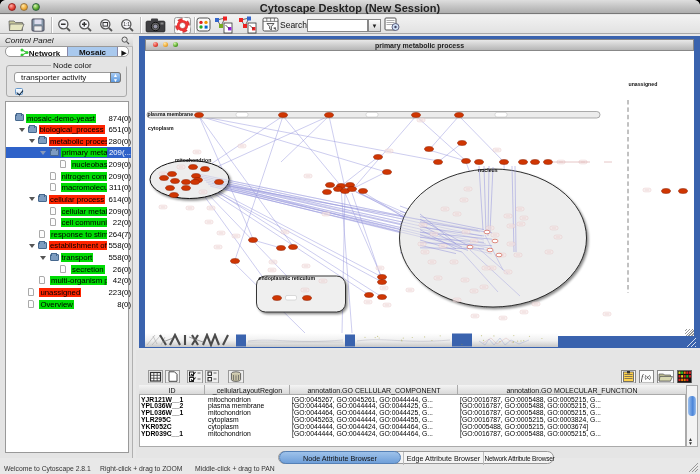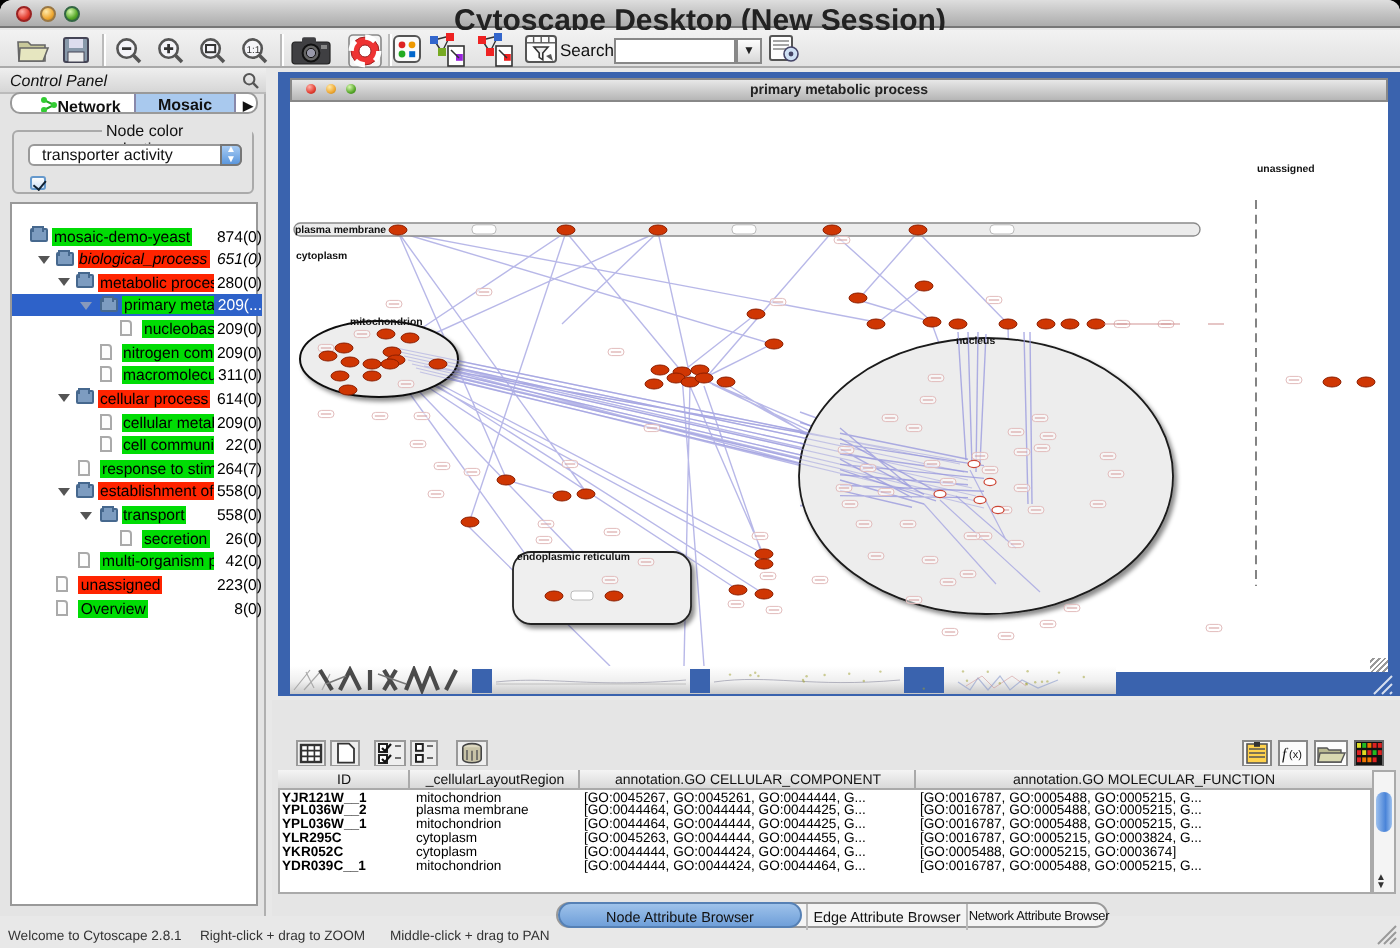--- a/index.html
+++ b/index.html
@@ -4,21 +4,21 @@
 * { margin:0; padding:0; box-sizing:border-box; }
 html,body { width:700px; height:474px; overflow:hidden; background:#000;
   font-family:"Liberation Sans", sans-serif; }
 #win { position:absolute; left:0; top:0; width:700px; height:474px;
   background:#e8e8e8; border-radius:6px 6px 0 0; overflow:hidden; }
 
 #tbar { position:absolute; left:0; top:0; width:700px; height:14px;
   background:linear-gradient(#dedede,#c2c2c2 55%,#adadad);
   border-bottom:1px solid #777; border-radius:6px 6px 0 0; }
 .light { position:absolute; top:3px; width:8px; height:8px; border-radius:50%; }
-#tbar .t { position:absolute; width:100%; text-align:center; top:2px; font-size:15px;
+#tbar .t { position:absolute; width:100%; text-align:center; top:2px; font-size:11px;
   color:#222; font-weight:bold; }
 
 #tool { position:absolute; left:0; top:15px; width:700px; height:19px;
   background:linear-gradient(#f2f2f2,#e2e2e2); border-bottom:1px solid #aaa; }
 .ic { position:absolute; }
 .sep { position:absolute; top:1.5px; width:1px; height:16px; background:#bbb; box-shadow:1px 0 0 #fff; }
 #search-l { position:absolute; left:280px; top:5px; font-size:8.5px; color:#111; }
 #search-i { position:absolute; left:307px; top:3.5px; width:61px; height:13px;
   background:#fff; border:1px solid #888; }
 #search-d { position:absolute; left:368px; top:3.5px; width:13px; height:13px;
@@ -227,21 +227,21 @@
       <span style="position:absolute;right:5px;top:1px">Nodes</span>
       <span style="position:absolute;left:98px;top:0;width:1px;height:9px;background:#aaa"></span>
     </div>
     <div id="list"></div>
     <div id="treewrap" style="position:absolute;left:0;top:-34px;width:133px;height:458px;overflow:hidden">
       <div class="trow" style="top:112.5px;">
           <span class="fol" style="left:9px"></span>
           <span class="tl" style="left:20px;max-width:81px;background:#00dc04">mosaic-demo-yeast</span>
           <span class="tc" style="color:#000">874(0)</span>
         </div>
-        <div class="trow" style="top:124.1px;font-style:italic;">
+        <div class="trow" style="top:124.1px;">
           <span class="tri" style="left:13px;border-top-color:#555"></span>
           <span class="fol" style="left:21.5px"></span>
           <span class="tl" style="left:32.5px;max-width:68px;background:#ff2400">biological_process</span>
           <span class="tc" style="color:#000">651(0)</span>
         </div>
         <div class="trow" style="top:135.8px;">
           <span class="tri" style="left:23px;border-top-color:#555"></span>
           <span class="fol" style="left:32px"></span>
           <span class="tl" style="left:43px;max-width:58px;background:#ff2400">metabolic process</span>
           <span class="tc" style="color:#000">280(0)</span>

